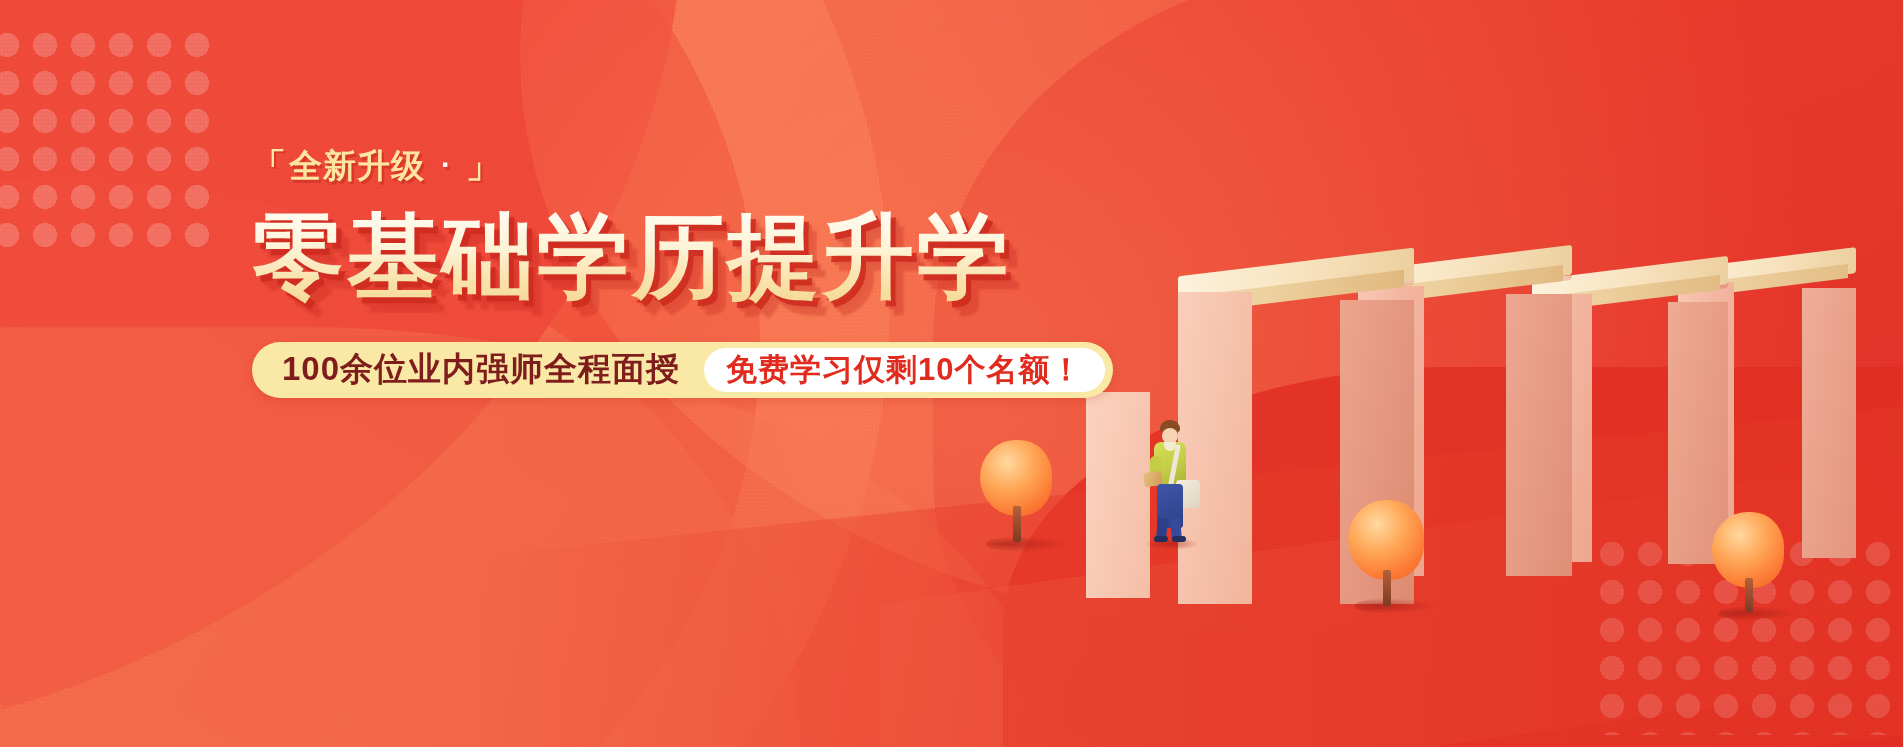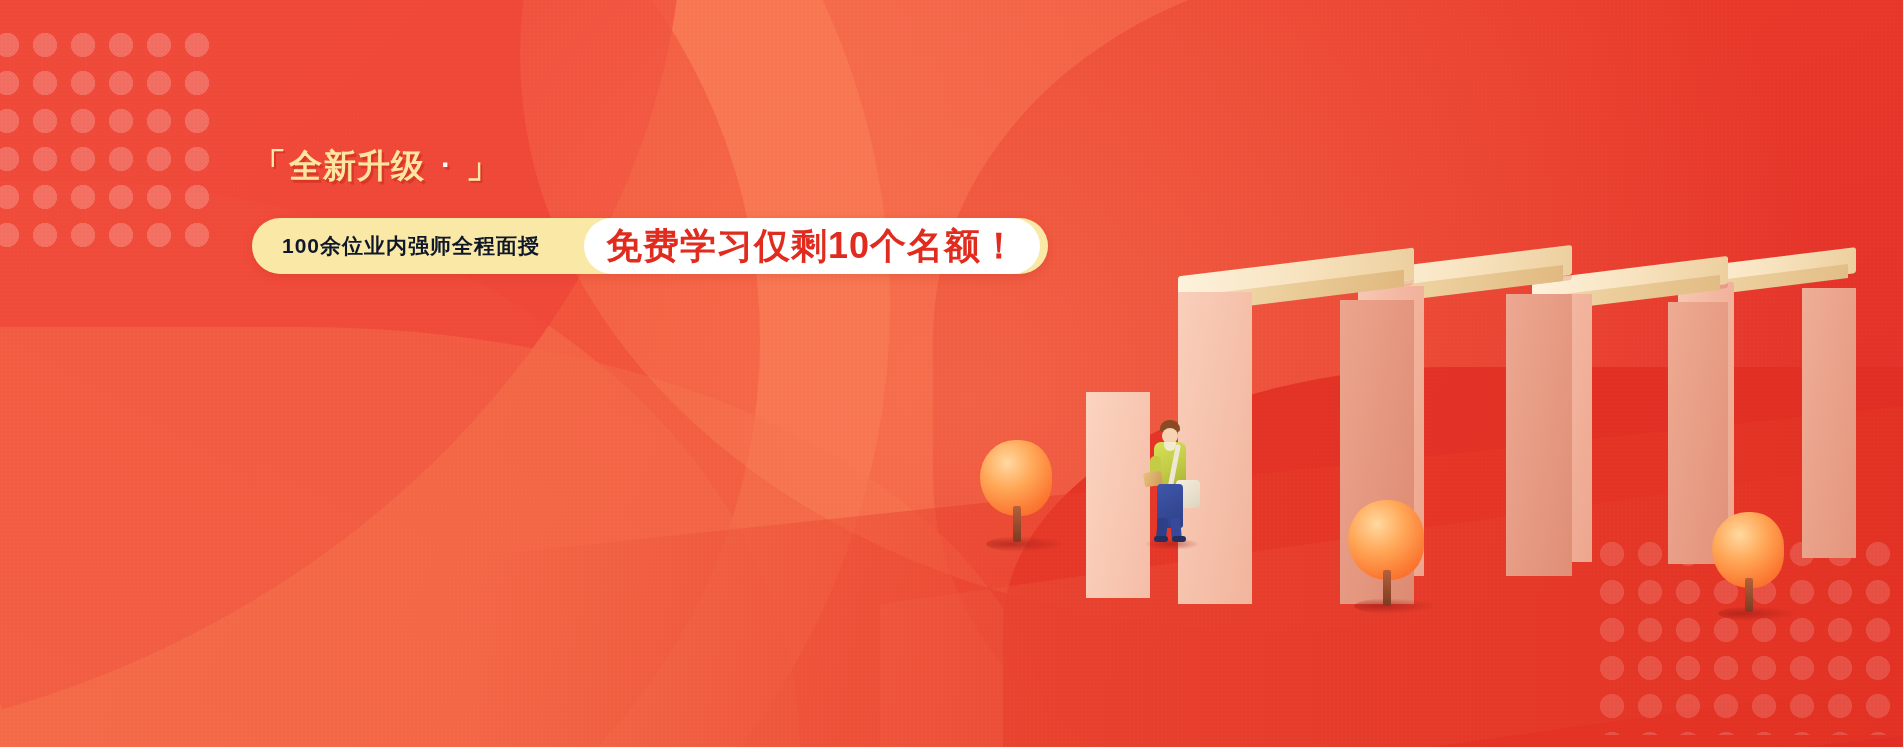--- a/index.html
+++ b/index.html
@@ -159,34 +159,34 @@
   .pill-row{
     margin-top:36px;
     display:inline-flex; align-items:center;
     background:#fae9a6;
     border-radius:36px;
     height:56px;
     padding:0 8px 0 30px;
     box-shadow:0 3px 10px rgba(170,30,20,.18);
   }
   .pill-left{
-    font-size:21px; font-weight:bold;
-    color:#0f172a;
+    font-size:33px; font-weight:bold;
+    color:#7f1d1d;
     letter-spacing:1px;
     white-space:nowrap;
-    padding-right:44px;
+    padding-right:24px;
   }
   .pill-right{
     background:#ffffff;
     color:#e02b1e;
-    font-size:36px; font-weight:bold;
+    font-size:31px; font-weight:bold;
     letter-spacing:1px;
     white-space:nowrap;
     border-radius:30px;
-    height:56px;
+    height:44px;
     display:flex; align-items:center;
     padding:0 22px;
   }
 
   
   .illus{ position:absolute; inset:0; z-index:20; pointer-events:none; }
 
   
   .arch{ position:absolute; }
   .arch .leg{
@@ -365,20 +365,21 @@
 
   <div class="text-block">
 
     <div class="subtitle">
       <span class="bracket">「</span>
       <span class="sub-gold">全新升级</span>
       <span class="sub-dot">·</span>
       <span class="bracket">」</span>
     </div>
 
+    <div class="main-title">零基础学历提升学霸班</div>
 
     <div class="pill-row">
       <span class="pill-left">100余位业内强师全程面授</span>
       <span class="pill-right">免费学习仅剩10个名额！</span>
     </div>
 
   </div>
 
   <div class="noise"></div>
 </div>

